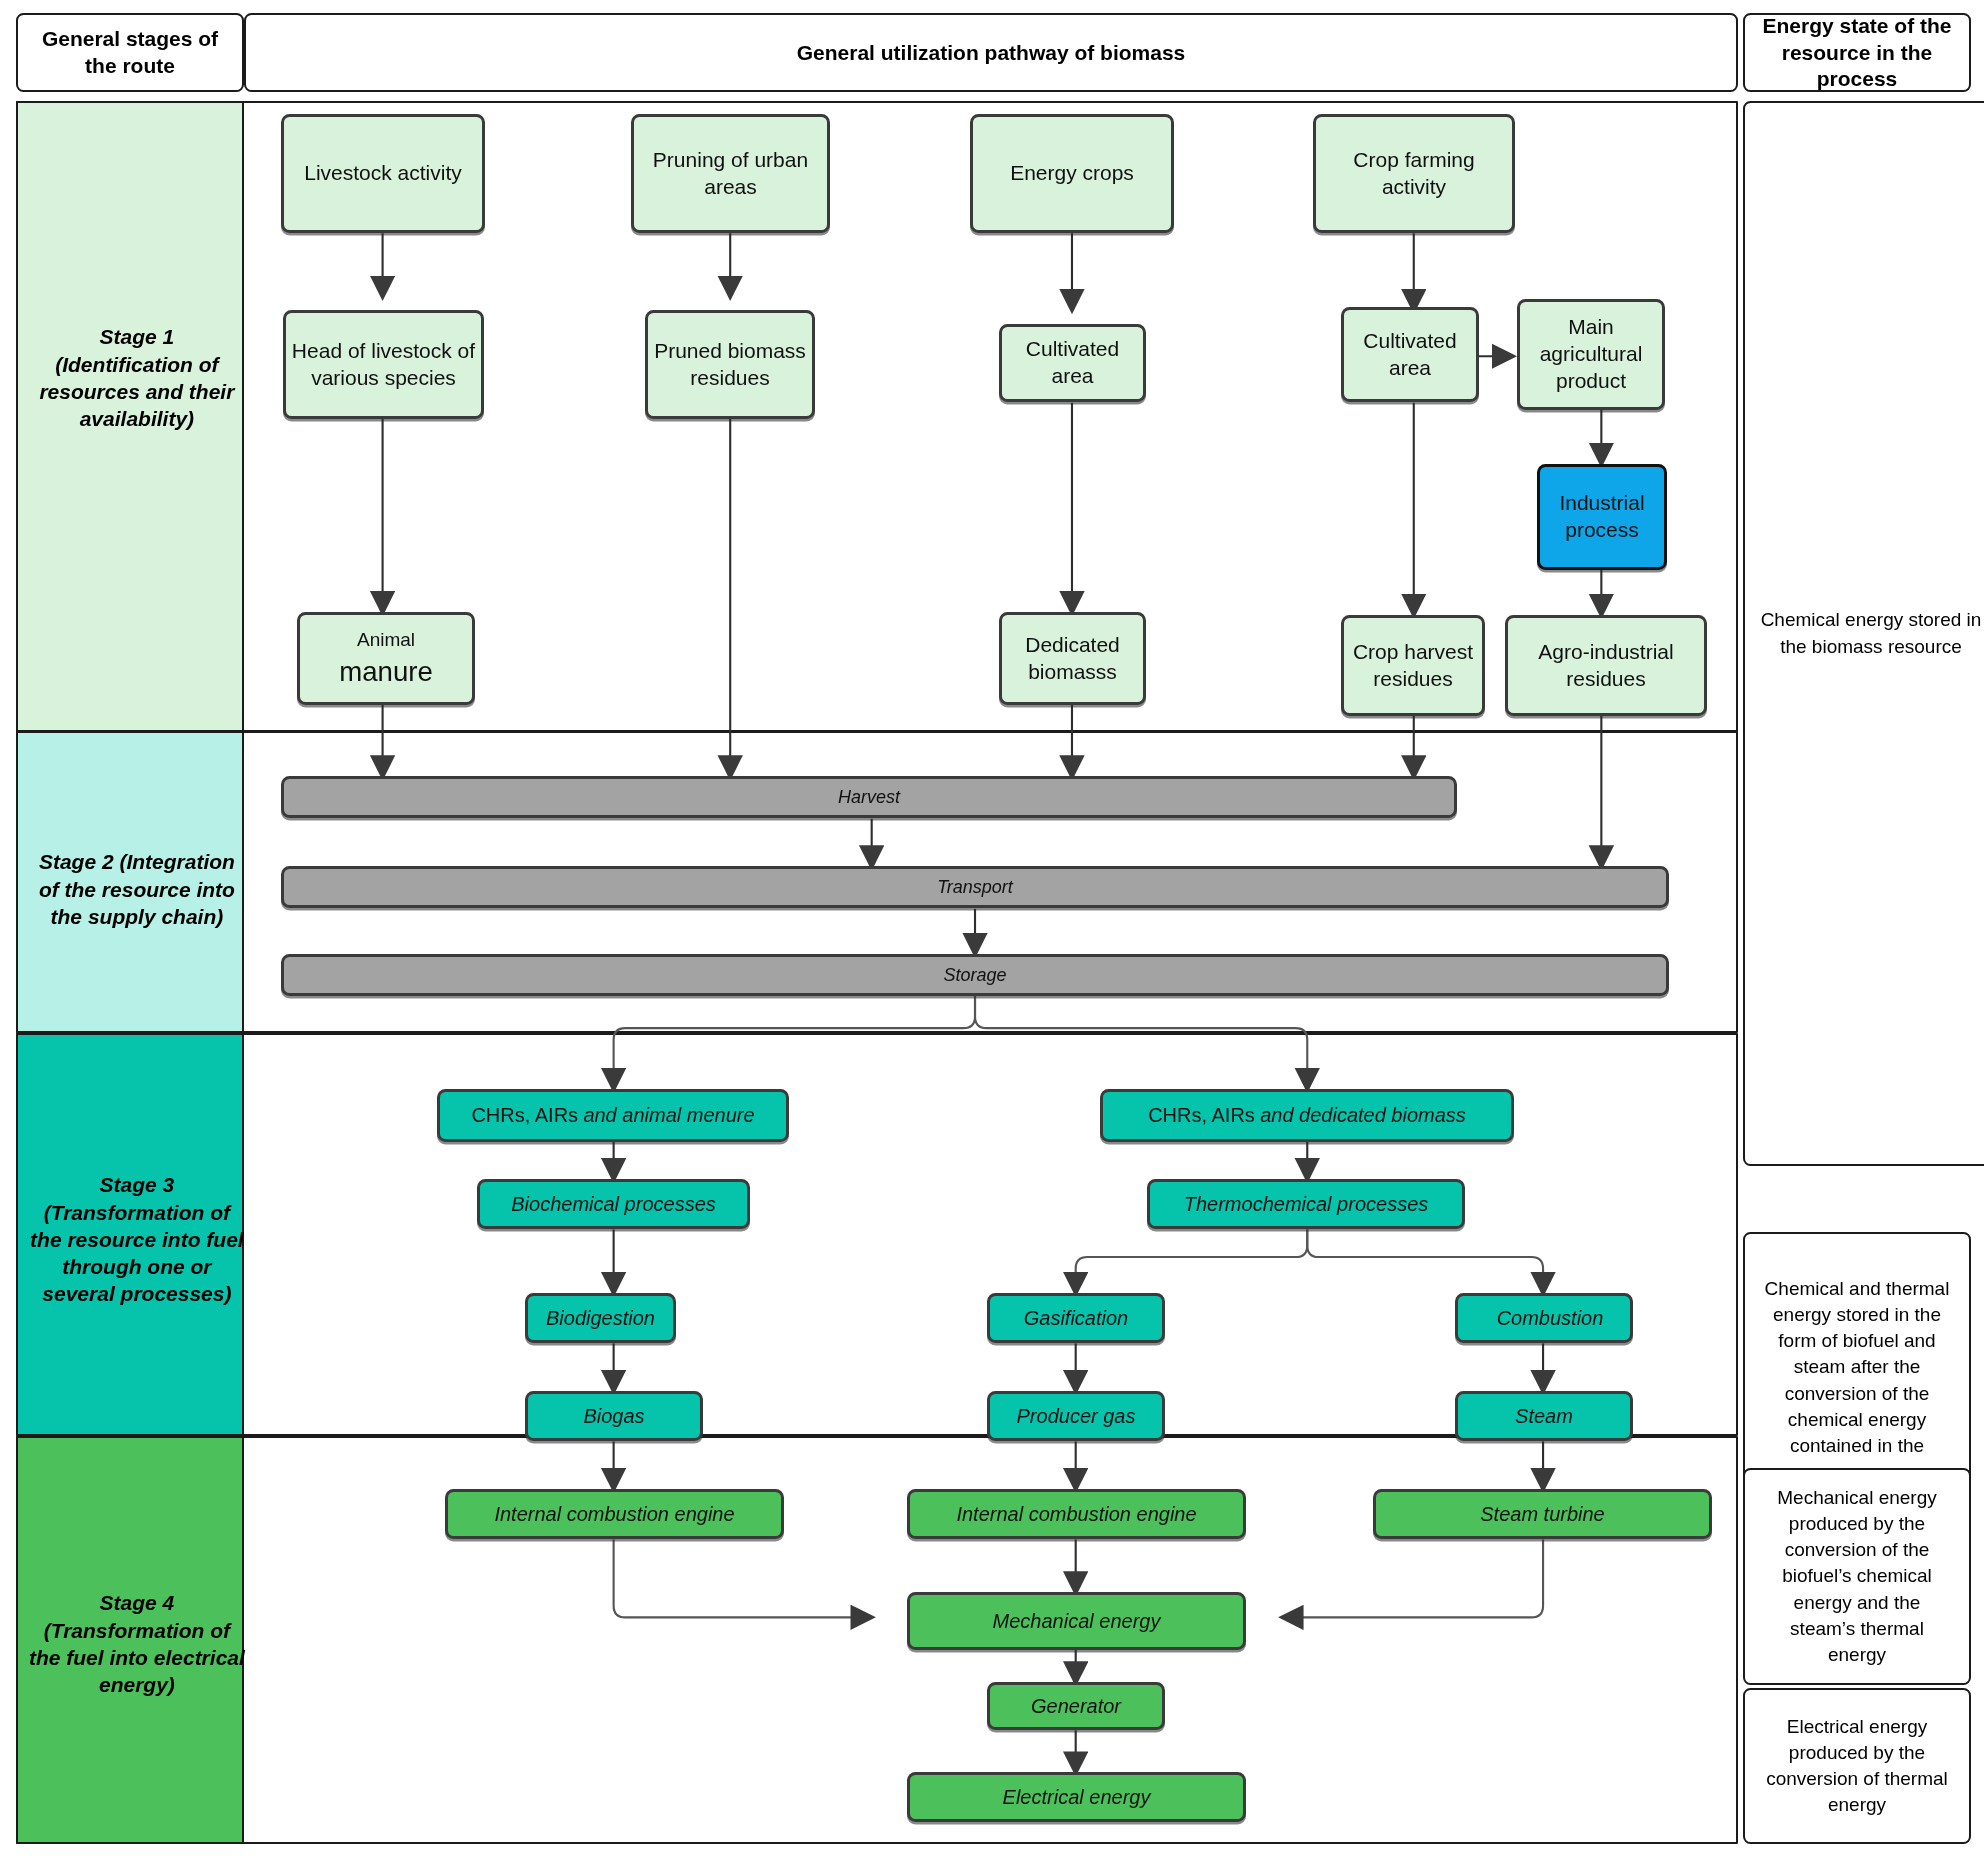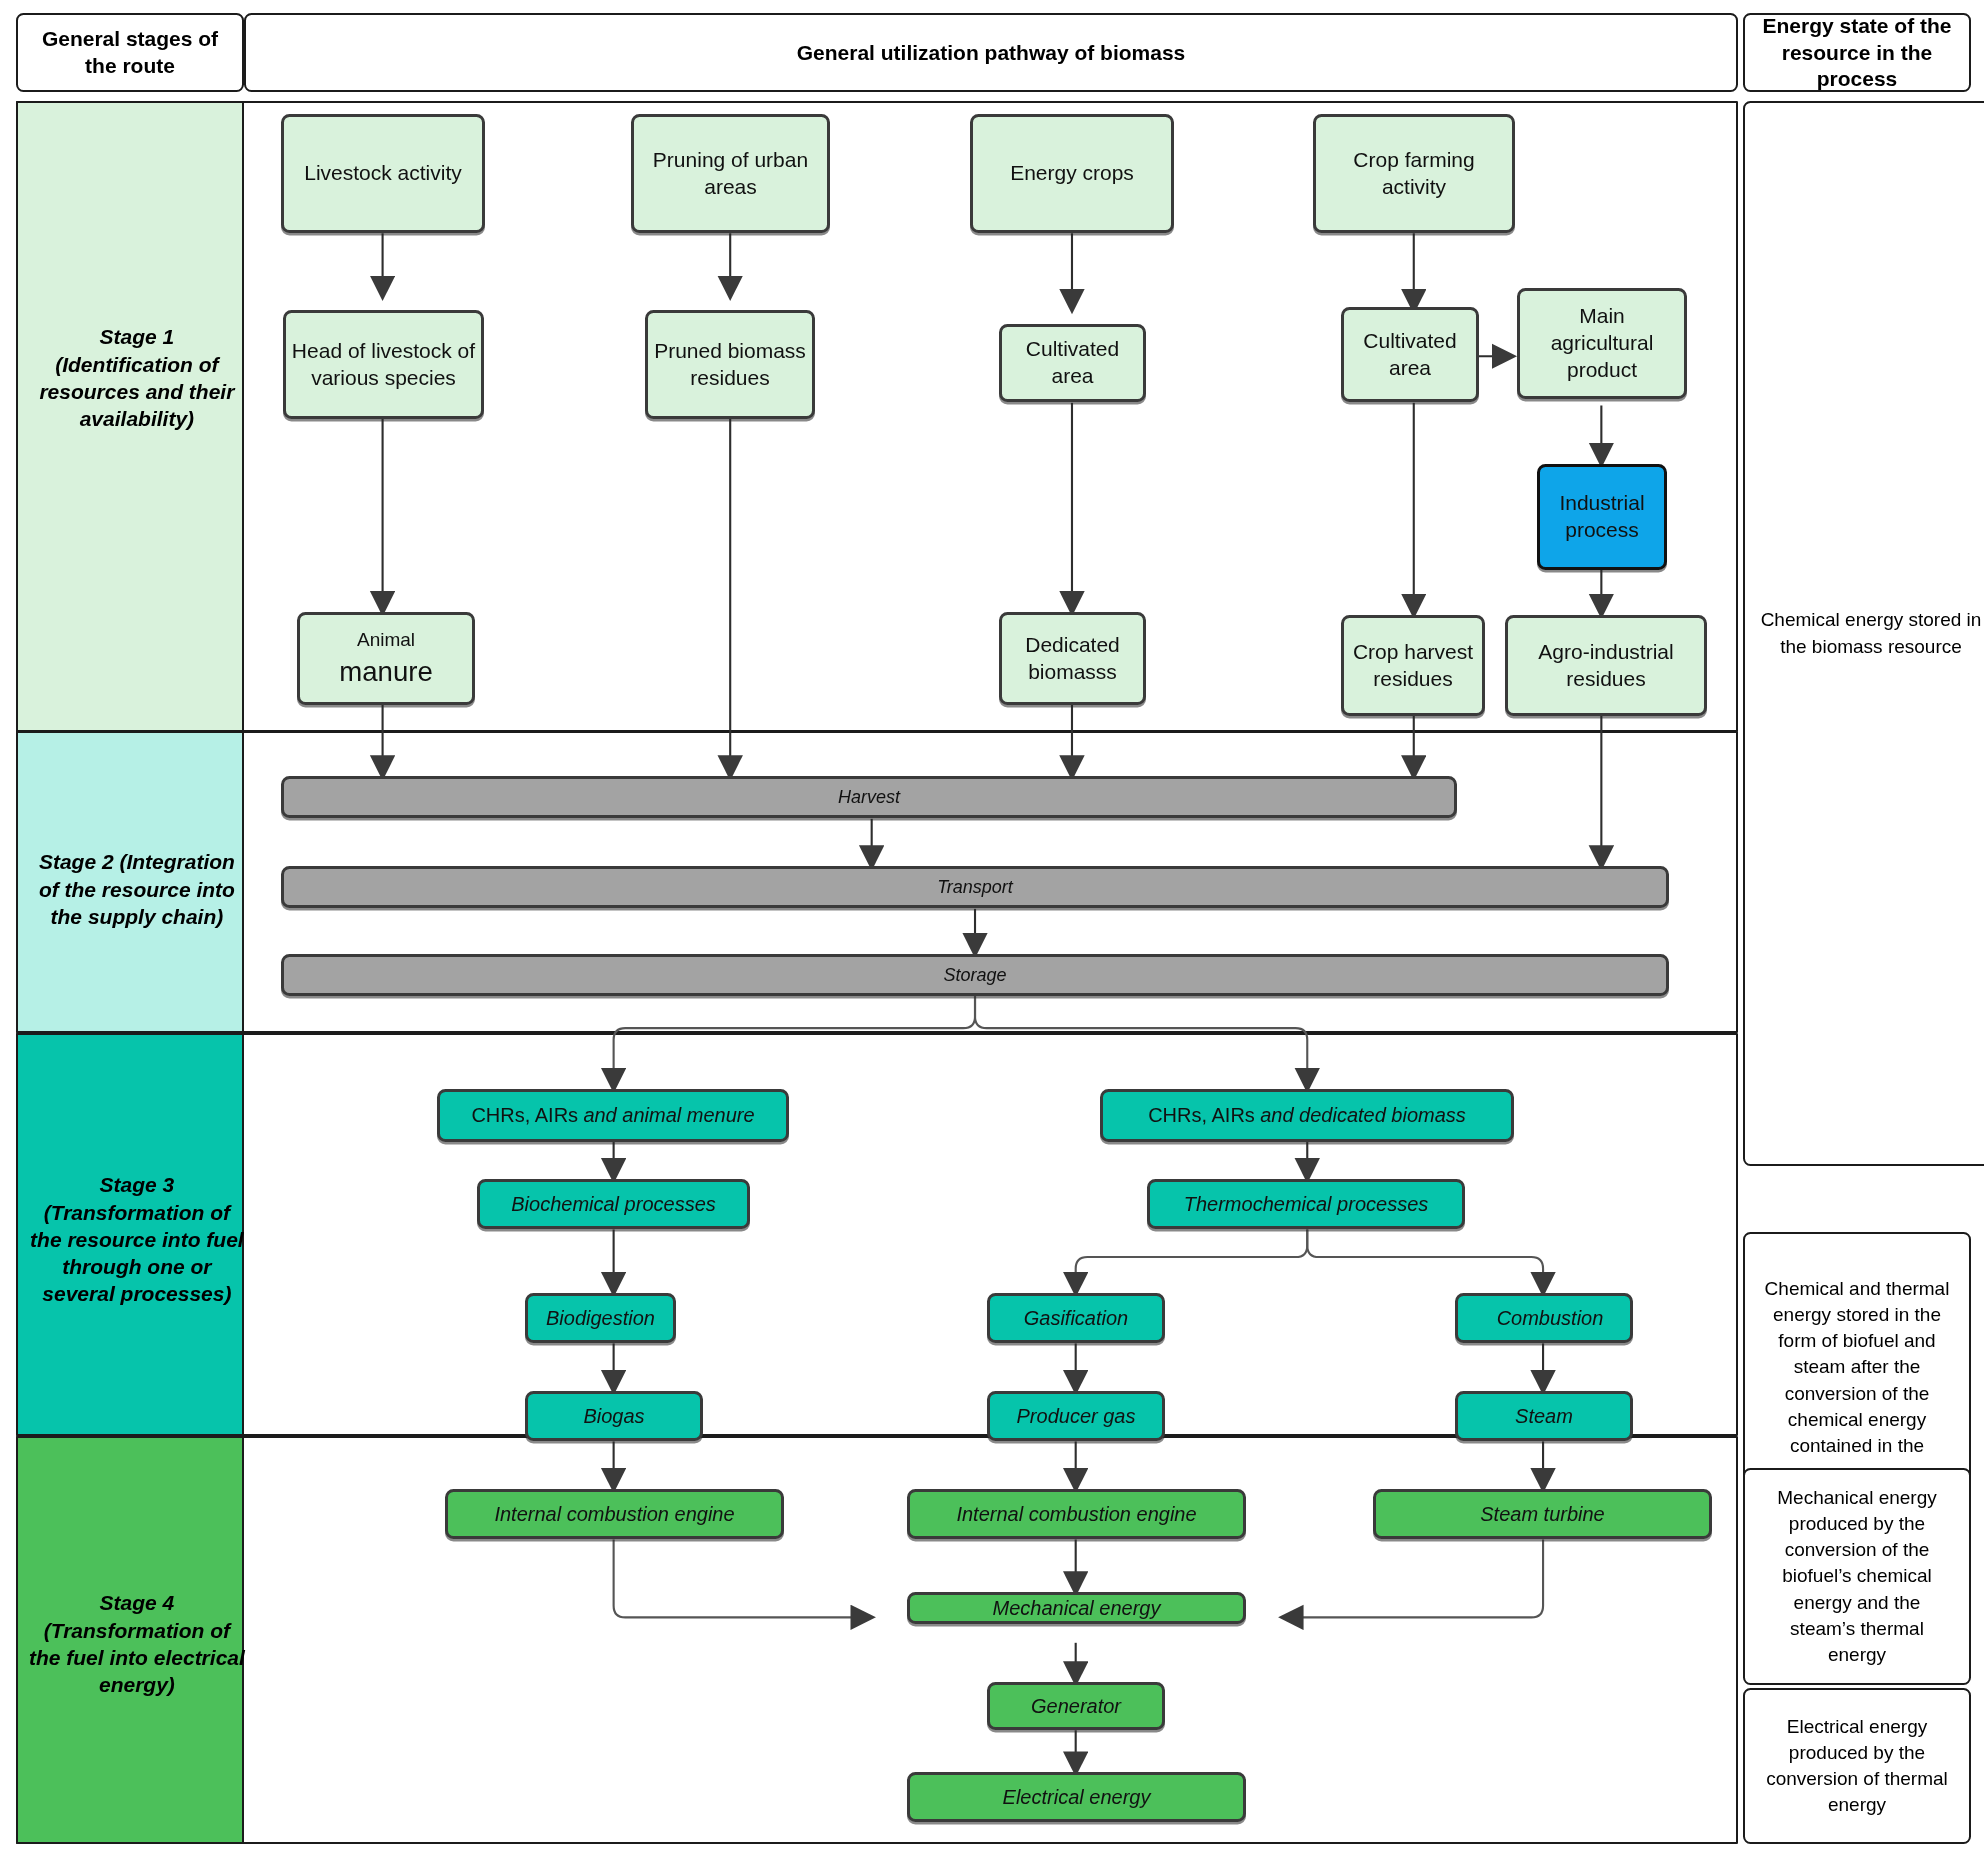--- a/index.html
+++ b/index.html
@@ -154,21 +154,21 @@
   </div>
   <div class="node n1" style="left:645px;top:310px;width:170px;height:109px;">
     <span>Pruned biomass residues</span>
   </div>
   <div class="node n1" style="left:999px;top:324px;width:147px;height:78px;">
     <span>Cultivated area</span>
   </div>
   <div class="node n1" style="left:1341px;top:307px;width:138px;height:95px;">
     <span>Cultivated area</span>
   </div>
-  <div class="node n1" style="left:1517px;top:288px;width:170px;height:111px;">
+  <div class="node n1" style="left:1517px;top:299px;width:148px;height:111px;">
     <span>Main agricultural product</span>
   </div>
   <div class="node n1w" style="left:1537px;top:464px;width:130px;height:106px;">
     <span>Industrial process</span>
   </div>
 
   <div class="node n1" style="left:297px;top:612px;width:178px;height:93px;flex-direction:column;gap:1.1px;">
     <span class="sm">Animal</span>
     <span class="big">manure</span>
   </div>
@@ -231,21 +231,21 @@
   <div class="node n4" style="left:445px;top:1489px;width:339px;height:50px;">
     <span>Internal combustion engine</span>
   </div>
   <div class="node n4" style="left:907px;top:1489px;width:339px;height:50px;">
     <span>Internal combustion engine</span>
   </div>
   <div class="node n4" style="left:1373px;top:1489px;width:339px;height:50px;">
     <span>Steam turbine</span>
   </div>
 
-  <div class="node n4" style="left:907px;top:1592px;width:339px;height:32px;">
+  <div class="node n4" style="left:907px;top:1592px;width:339px;height:58px;">
     <span>Mechanical energy</span>
   </div>
   <div class="node n4" style="left:987px;top:1682px;width:178px;height:48px;">
     <span>Generator</span>
   </div>
   <div class="node n4" style="left:907px;top:1772px;width:339px;height:50px;">
     <span>Electrical energy</span>
   </div>
 
 </div>

